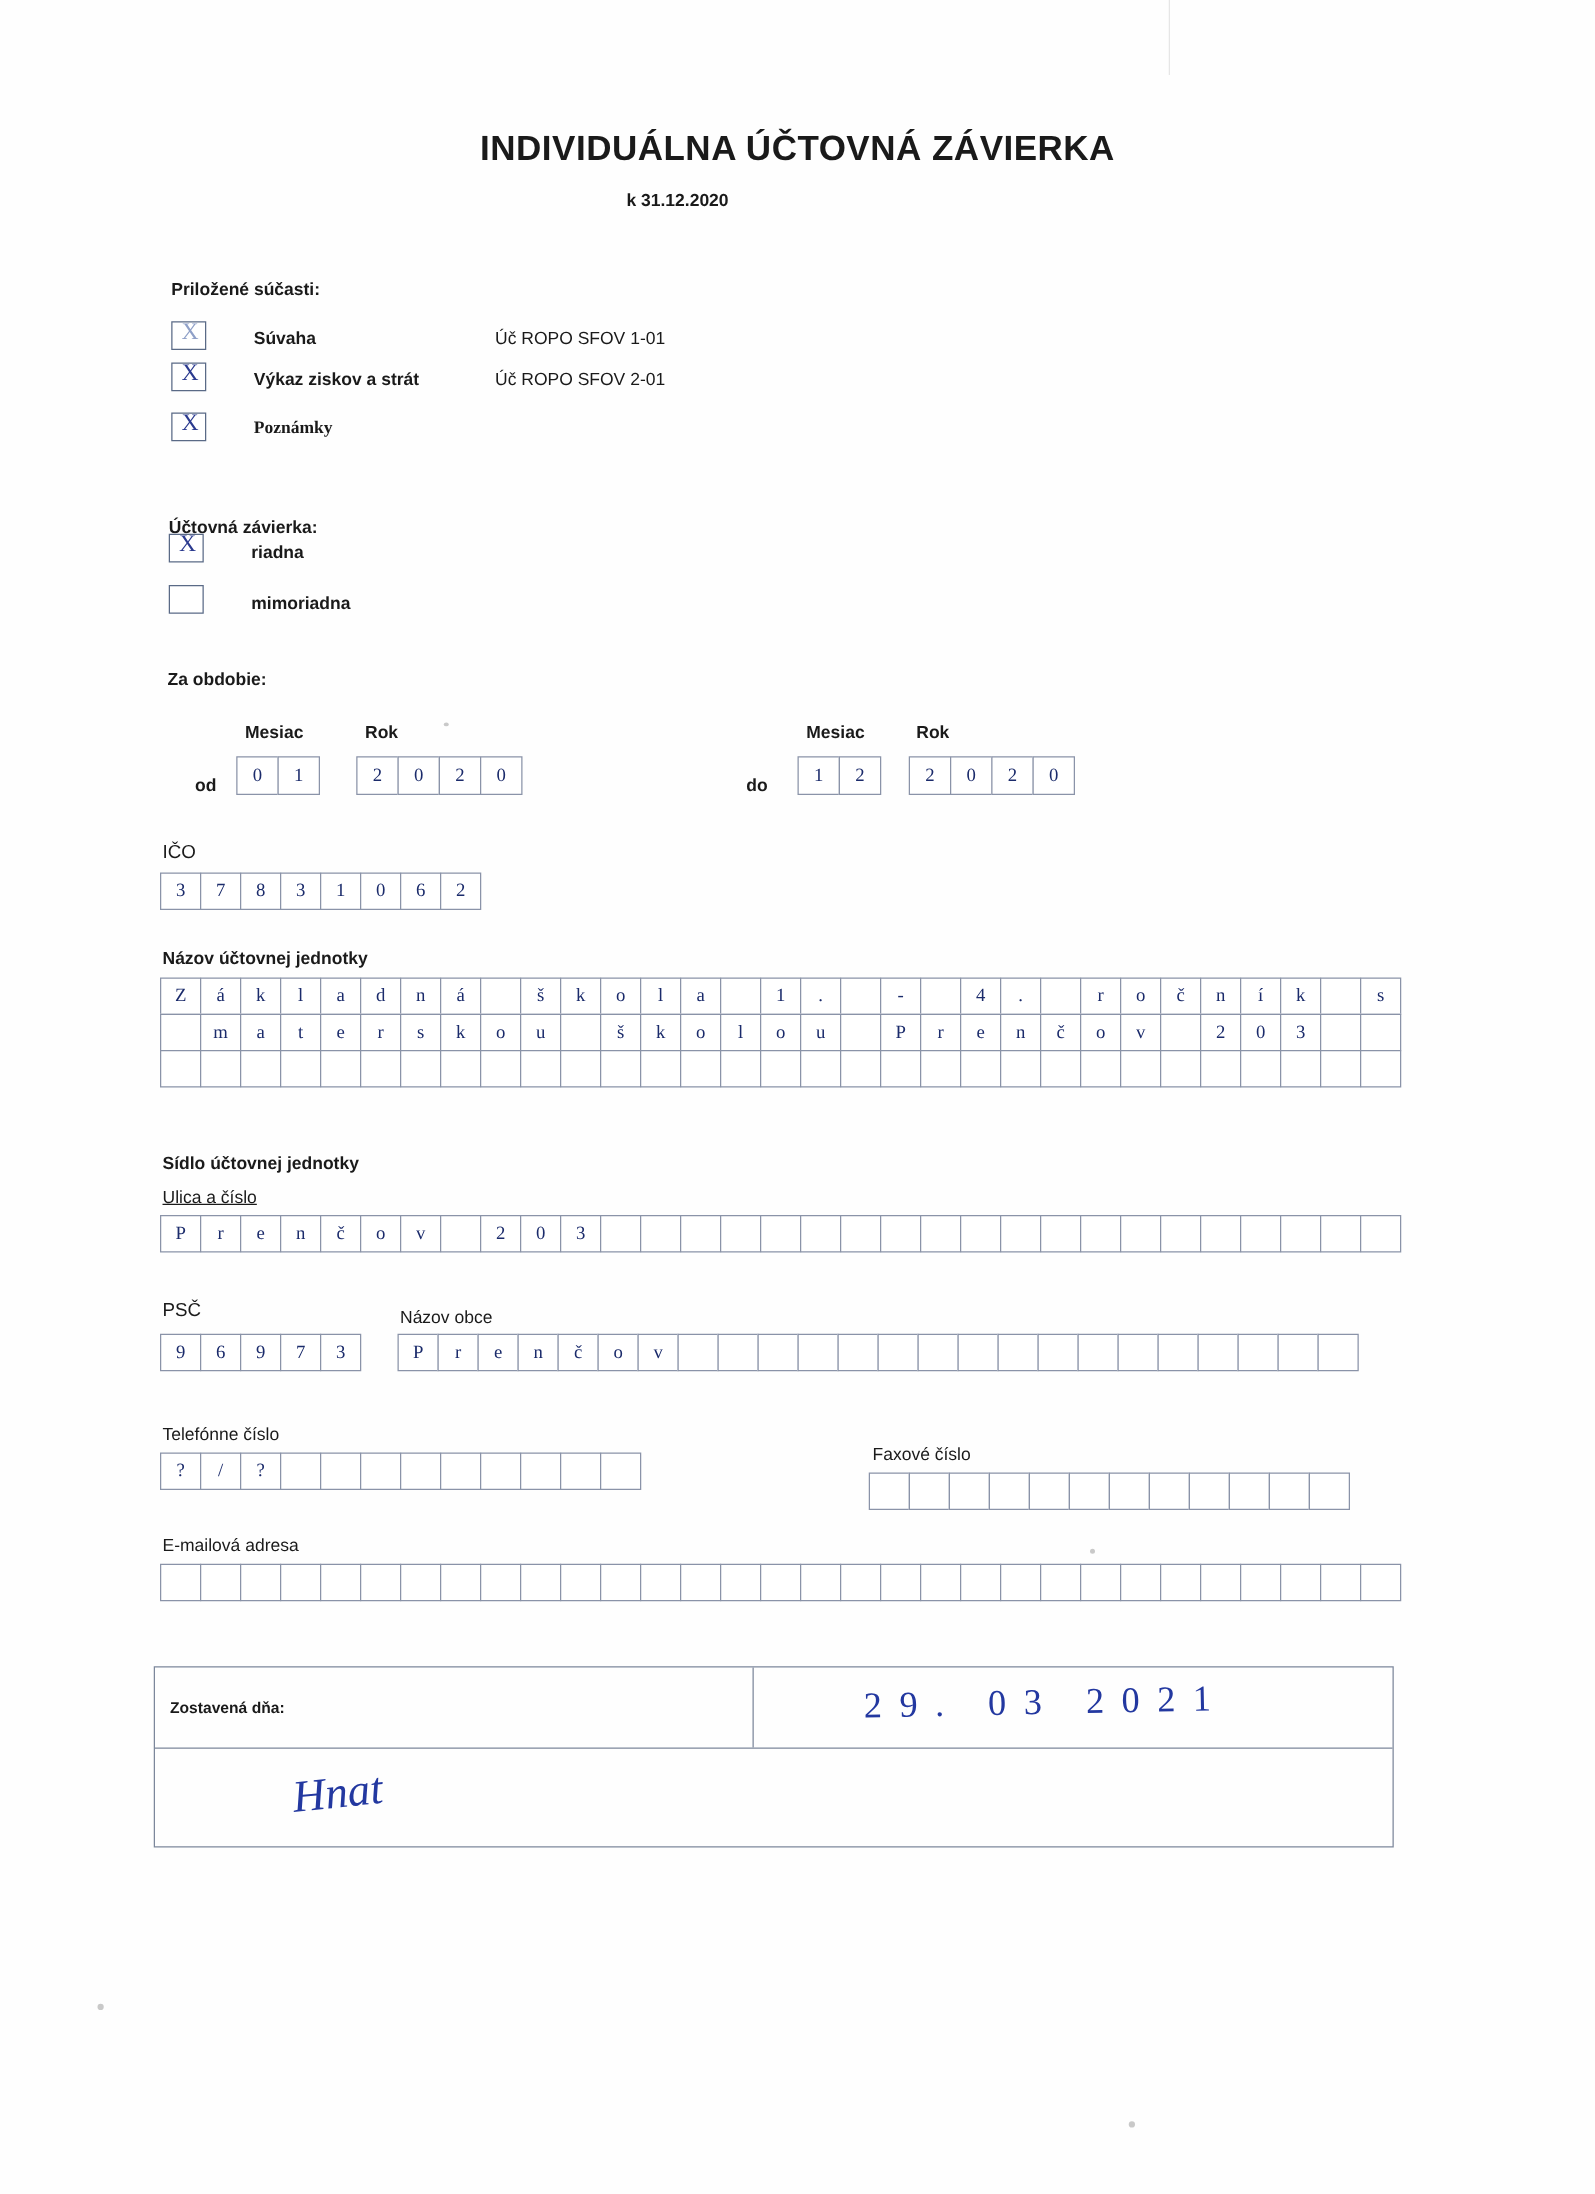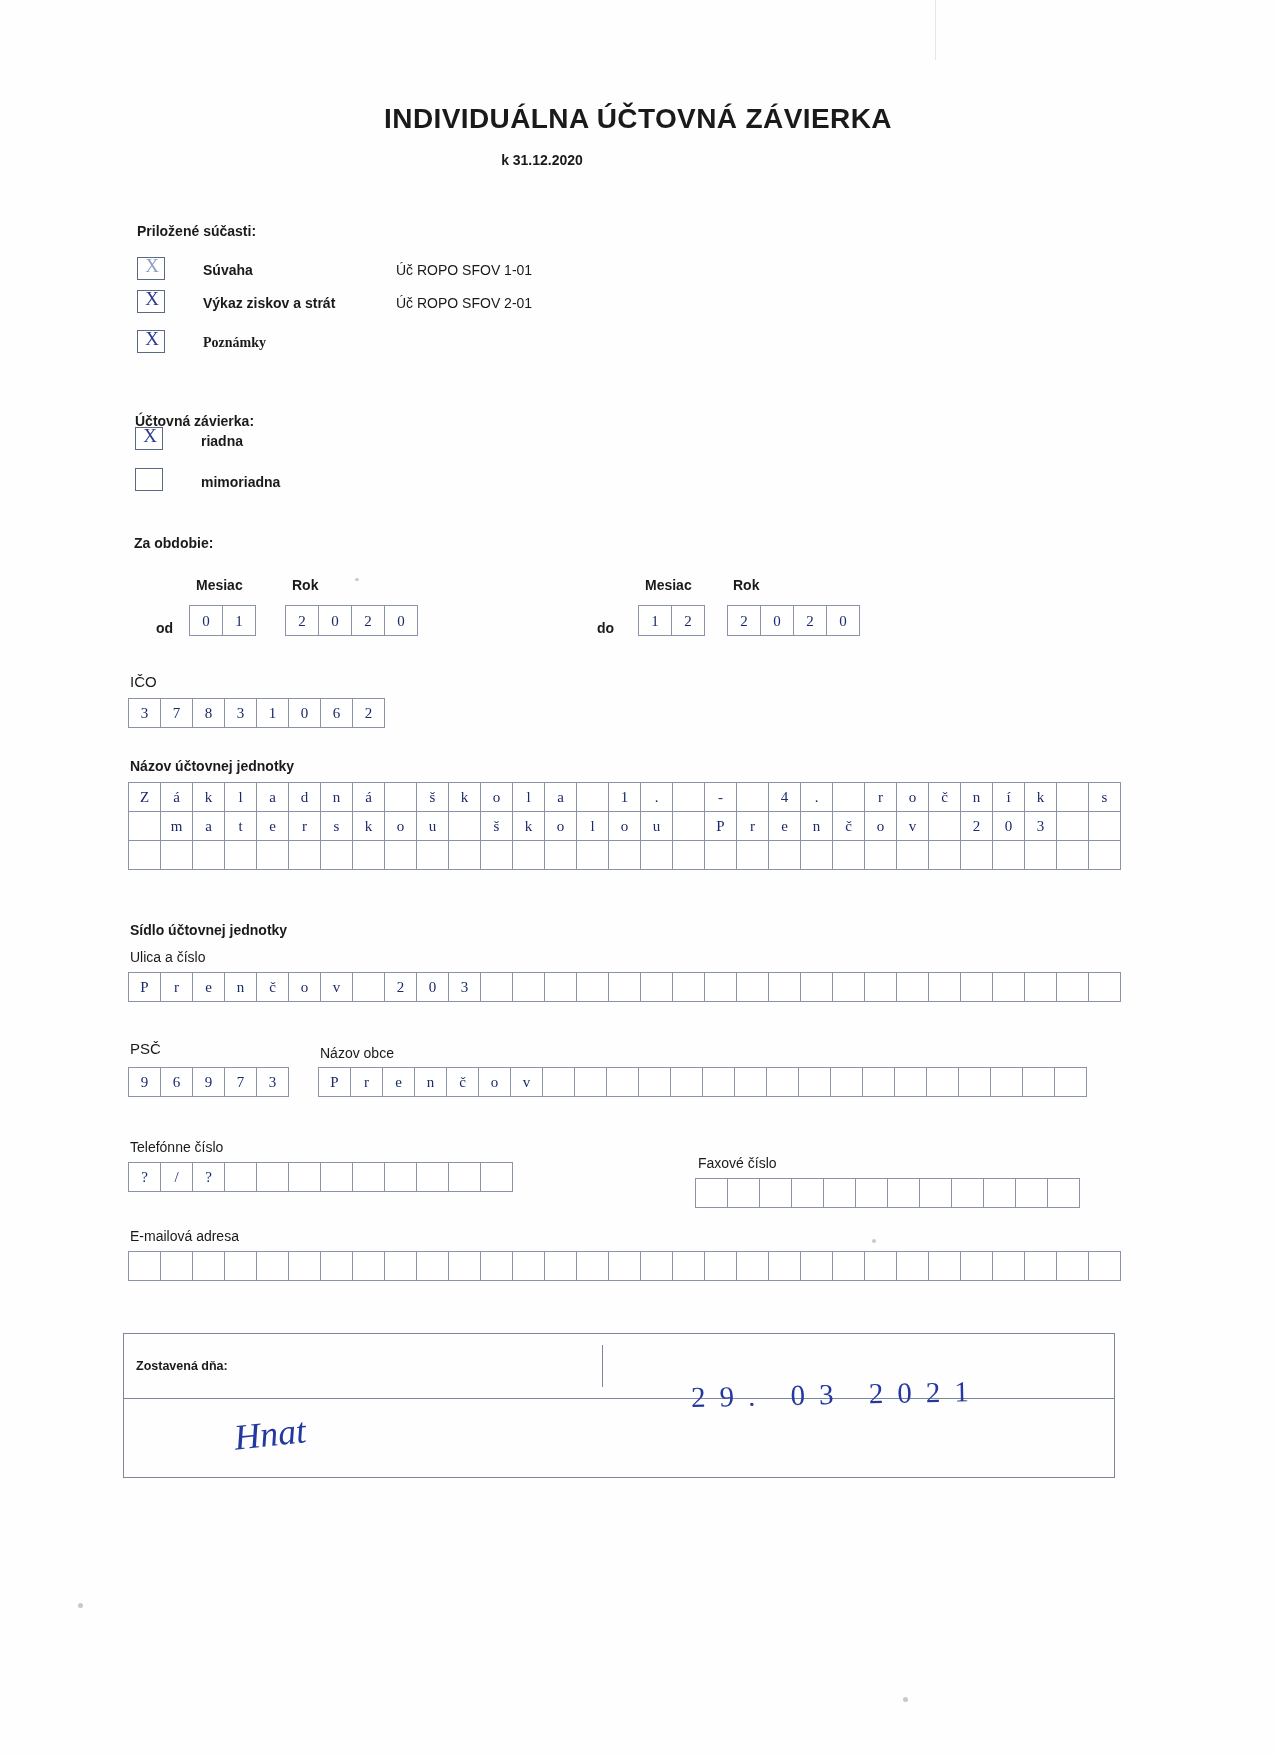--- a/index.html
+++ b/index.html
@@ -122,21 +122,21 @@
     font-size: 12.5px;
     font-weight: bold;
     display: flex;
     align-items: center;
   }
   .btable .c1.two { align-items: flex-start; line-height: 1.35; }
   .btable .c2 {
     flex: 1;
     position: relative;
   }
-  .row-date { height: 64px; align-items: center; }
+  .row-date { height: 64px; }
   .row-sign { height: 78px; }
 
   .datewrite {
     position: absolute;
     left: 88px; top: 12px;
     font-size: 29px;
     color: #2338a0;
     font-family: "Liberation Serif", serif;
     letter-spacing: 14px;
     transform: rotate(-1.2deg);
@@ -349,21 +349,21 @@
     <div class="cell empty"></div>
     <div class="cell empty"></div>
     <div class="cell empty"></div>
     <div class="cell empty"></div>
     <div class="cell empty"></div>
     <div class="cell empty"></div>
     <div class="cell empty"></div>
   </div>
 
   <div class="lbl bold" style="left:130px;top:922px;">Sídlo účtovnej jednotky</div>
-  <div class="lbl" style="left:130px;top:949px;">Ulica a číslo</div>
+  <div class="lbl" style="left:130px;top:949px;text-decoration:underline;">Ulica a číslo</div>
 
   <div class="cellrow" style="left:128px;top:972px;">
     <div class="cell hand">P</div>
     <div class="cell hand">r</div>
     <div class="cell hand">e</div>
     <div class="cell hand">n</div>
     <div class="cell hand">č</div>
     <div class="cell hand">o</div>
     <div class="cell hand">v</div>
     <div class="cell hand"></div>

